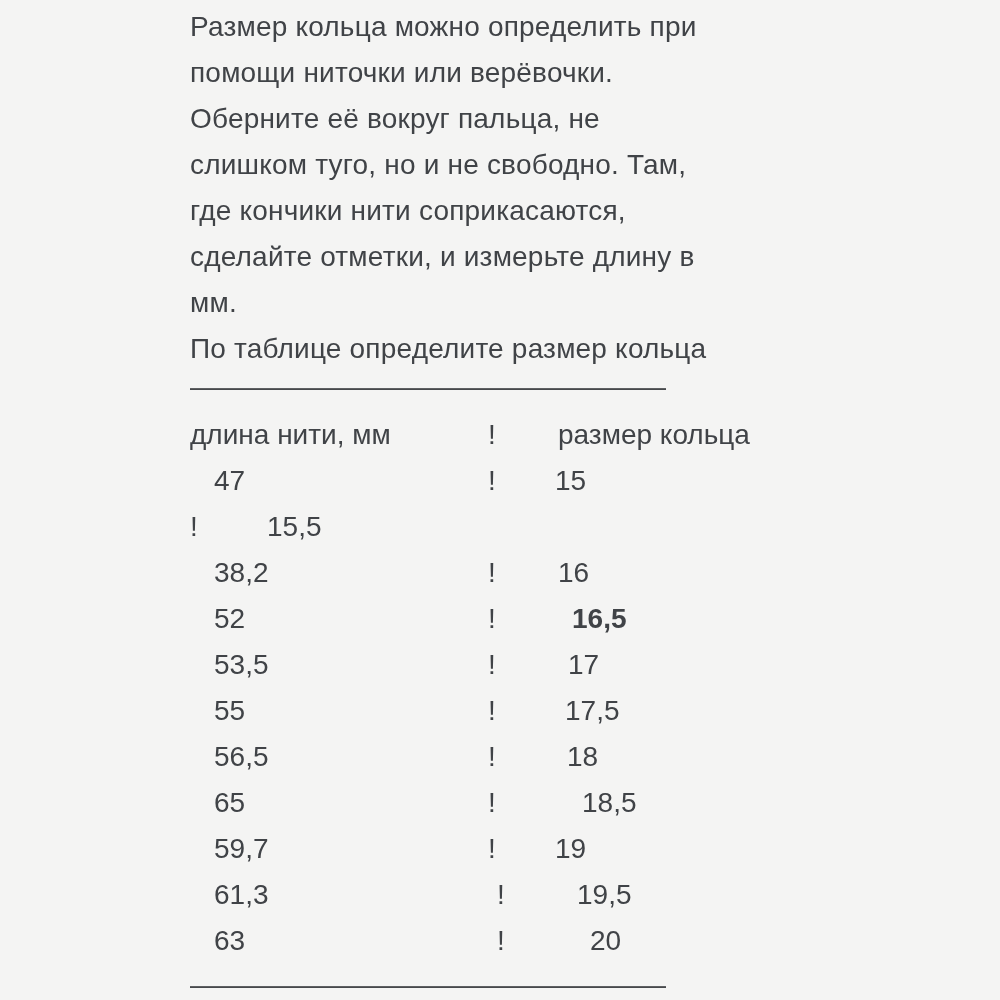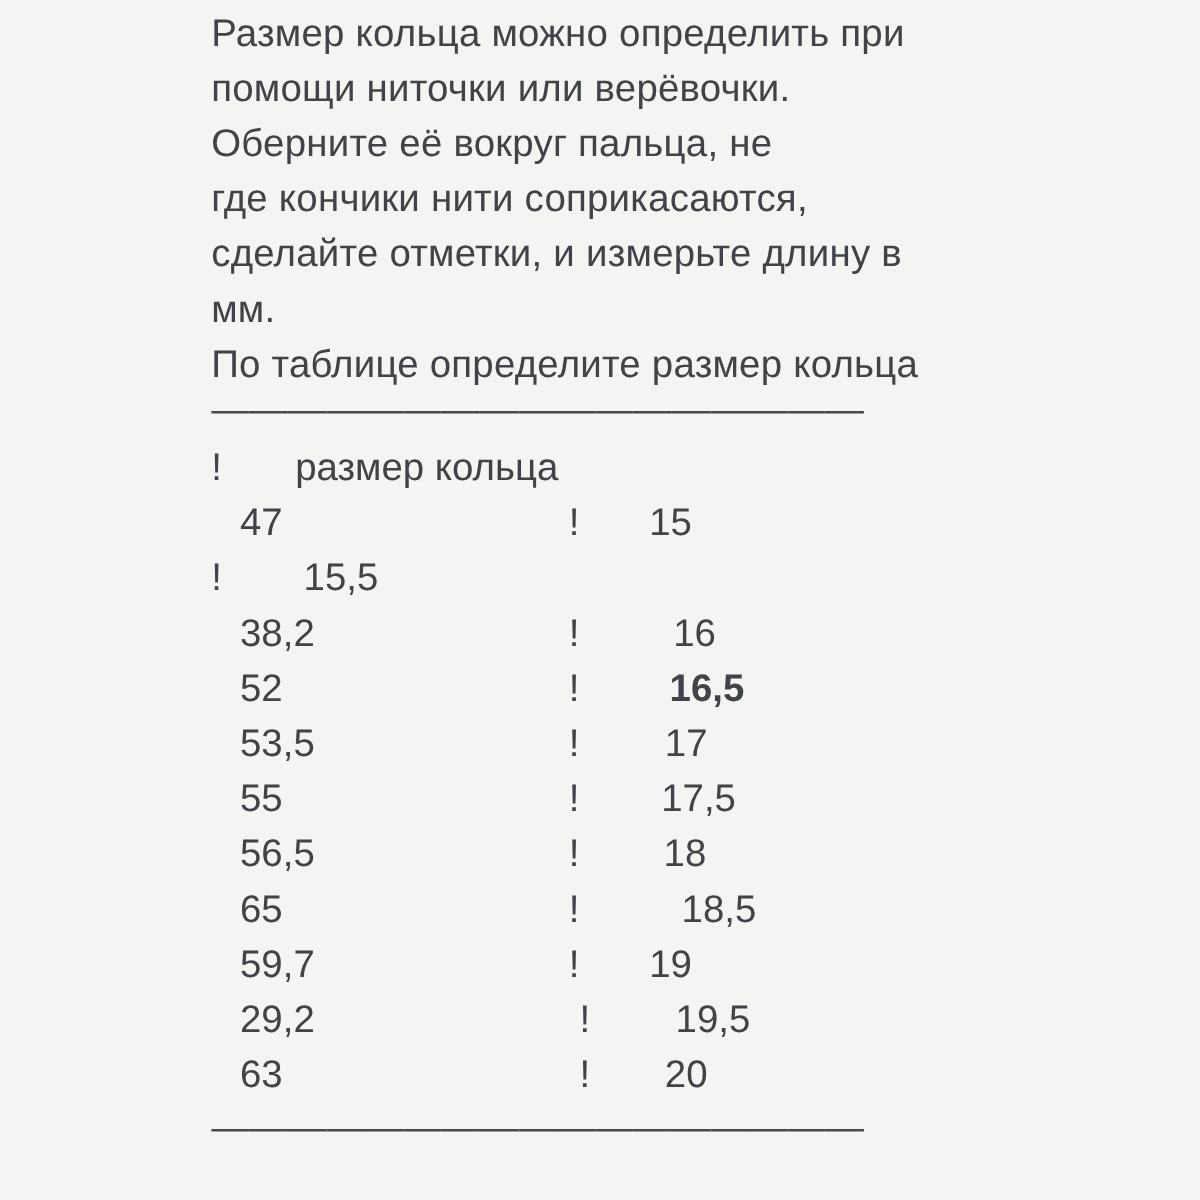--- a/index.html
+++ b/index.html
@@ -10,24 +10,24 @@
     overflow: hidden;
   }
   body {
     background: #f4f4f3;
     font-family: "Liberation Sans", sans-serif;
     color: #404347;
     -webkit-font-smoothing: antialiased;
   }
   .page {
     position: absolute;
-    left: 176px;
+    left: 190px;
     top: 4px;
     width: 620px;
-    font-size: 32px;
+    font-size: 28px;
   }
   .intro-line {
     line-height: 46px;
     white-space: nowrap;
     letter-spacing: 0.2px;
   }
   .divider {
     line-height: 30px;
     white-space: nowrap;
     color: #46484b;
@@ -57,52 +57,54 @@
     width: 70px;
     box-sizing: border-box;
     flex: 0 0 auto;
   }
   .c2 {
     flex: 0 0 auto;
   }
   
   .ring-table .trow:nth-child(2)  .c2 { margin-left: -3px; }
   .ring-table .trow:nth-child(3)  .c2 { margin-left: 7px; }
-  .ring-table .trow:nth-child(4)  .c2 { margin-left: 17px; }
+  .ring-table .trow:nth-child(4)  .c2 { }
   .ring-table .trow:nth-child(5)  .c2 { margin-left: 14px; font-weight: bold; }
   .ring-table .trow:nth-child(6)  .c2 { margin-left: 10px; }
   .ring-table .trow:nth-child(7)  .c2 { margin-left: 7px; }
   .ring-table .trow:nth-child(8)  .c2 { margin-left: 9px; }
   .ring-table .trow:nth-child(9)  .c2 { margin-left: 24px; }
   .ring-table .trow:nth-child(10) .c2 { margin-left: -3px; }
   .ring-table .trow:nth-child(11) .c2 { margin-left: 19px; }
-  .ring-table .trow:nth-child(12) .c2 { margin-left: 10px; }
+  .ring-table .trow:nth-child(12) .c2 { margin-left: 32px; }
   .ring-table .trow:nth-child(11) .csep,
   .ring-table .trow:nth-child(12) .csep { padding-left: 9px; }
 </style>
 </head>
 <body>
 
 <div class="page">
 
   <div class="intro">
     <div class="intro-line">Размер кольца можно определить при</div>
     <div class="intro-line">помощи ниточки или верёвочки.</div>
     <div class="intro-line">Оберните её вокруг пальца, не</div>
+    <div class="intro-line">слишком туго, но и не свободно. Там,</div>
     <div class="intro-line">где кончики нити соприкасаются,</div>
     <div class="intro-line">сделайте отметки, и измерьте длину в</div>
     <div class="intro-line">мм.</div>
     <div class="intro-line">По таблице определите размер кольца</div>
   </div>
 
   <div class="divider top">—————————————————</div>
 
   <div class="ring-table">
 
     <div class="trow header">
+      <span class="c1">длина нити, мм</span>
       <span class="csep">!</span>
       <span class="c2">размер кольца</span>
     </div>
 
     <div class="trow data">
       <span class="c1">47</span>
       <span class="csep">!</span>
       <span class="c2">15</span>
     </div>
     <div class="trow data">
@@ -138,21 +140,21 @@
       <span class="c1">65</span>
       <span class="csep">!</span>
       <span class="c2">18,5</span>
     </div>
     <div class="trow data">
       <span class="c1">59,7</span>
       <span class="csep">!</span>
       <span class="c2">19</span>
     </div>
     <div class="trow data">
-      <span class="c1">29,2</span>
+      <span class="c1">61,3</span>
       <span class="csep">!</span>
       <span class="c2">19,5</span>
     </div>
     <div class="trow data">
       <span class="c1">63</span>
       <span class="csep">!</span>
       <span class="c2">20</span>
     </div>
 
   </div>

